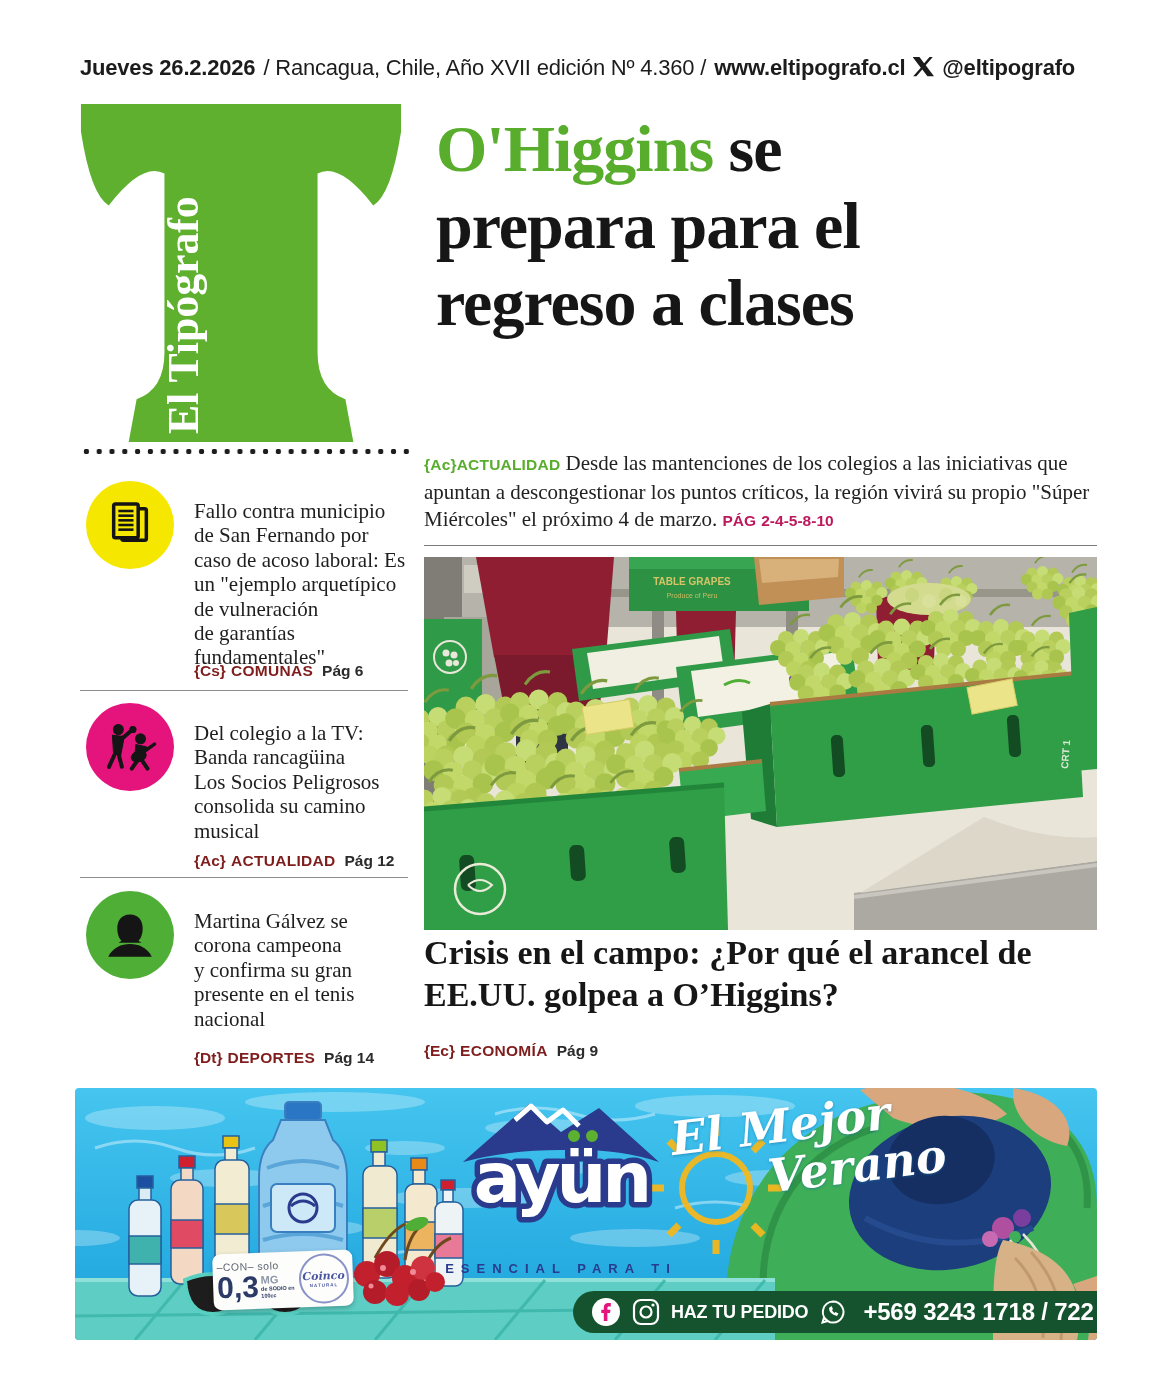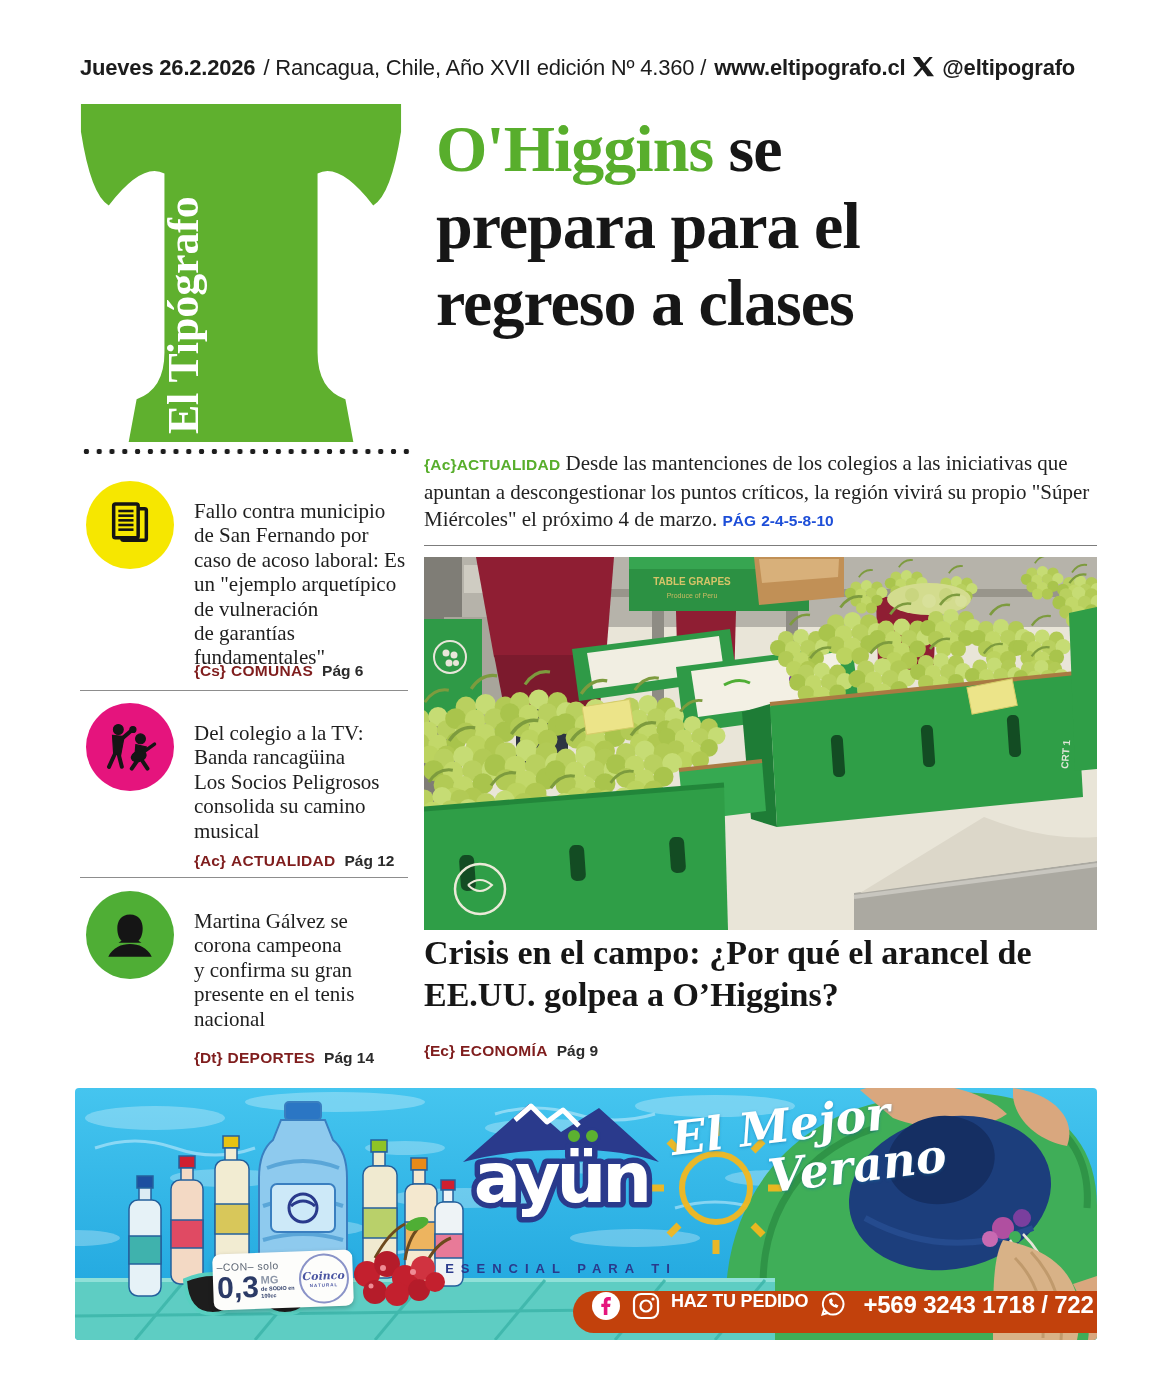--- a/index.html
+++ b/index.html
@@ -33,21 +33,21 @@
 
   
   .headline1{position:absolute;left:424px;top:98px;width:640px;margin:12px;
              font-family:"Liberation Serif",serif;font-weight:bold;font-size:66px;
              line-height:77px;letter-spacing:-1px;color:#161616;white-space:pre-line;}
   .headline1 .accent{color:#58ae2c;}
   .lead-summary{position:absolute;left:424px;top:450px;width:676px;margin:0;
                 font-family:"Liberation Serif",serif;font-size:21px;line-height:27.5px;color:#222;}
   .kicker{font-family:"Liberation Sans",sans-serif;font-weight:bold;font-size:15.5px;
           color:#58ae2c;letter-spacing:.2px;}
-  .pag{font-family:"Liberation Sans",sans-serif;font-weight:bold;font-size:15.5px;color:#1d4ed8;}
+  .pag{font-family:"Liberation Sans",sans-serif;font-weight:bold;font-size:15.5px;color:#be185d;}
   .col-rule{position:absolute;left:424px;top:545px;width:673px;border-top:1.5px solid #7c7c7c;}
 
   .photo{position:absolute;left:424px;top:557px;width:673px;height:462px;overflow:hidden;}
   .photo svg{display:block;}
 
   .headline2{position:absolute;left:424px;top:932px;width:680px;margin:0;
              font-family:"Liberation Serif",serif;font-weight:bold;font-size:34px;
              line-height:42px;color:#161616;white-space:pre-line;}
   .sec-tagline{position:absolute;left:424px;top:1026px;font-size:15.5px;font-weight:bold;}
   .sec-tagline .sec{margin-left:5px;letter-spacing:.3px;}
@@ -75,22 +75,22 @@
   .badge-units{display:flex;flex-direction:column;margin-left:2px;margin-top:3px;}
   .badge-unit{font-size:11px;font-weight:bold;color:#8d97a8;}
   .badge-note{font-size:5.5px;color:#2b3a66;font-weight:bold;width:34px;line-height:1.2;}
   .seal{width:46px;height:46px;border:2px solid #8a93c8;border-radius:50%;flex:0 0 auto;
         margin-left:4px;display:flex;flex-direction:column;align-items:center;justify-content:center;
         color:#4a55a2;}
   .seal-name{font-family:"DejaVu Serif",serif;font-style:italic;font-weight:bold;font-size:11px;}
   .seal-sub{font-size:4.5px;letter-spacing:1px;font-weight:bold;}
   .ad-site{position:absolute;left:90px;top:218px;width:250px;text-align:center;font-weight:bold;
            font-size:22px;color:#1d5b9e;text-shadow:0 0 4px #ffffff,0 0 2px #ffffff;}
-  .cta-bar{position:absolute;right:0;top:203px;width:524px;height:42px;background:#c2410c;
-           border-radius:22px 0 0 22px;display:flex;align-items:flex-start;gap:10px;
+  .cta-bar{position:absolute;right:0;top:203px;width:524px;height:42px;background:#14532d;
+           border-radius:22px 0 0 22px;display:flex;align-items:center;gap:10px;
            padding-left:18px;box-sizing:border-box;color:#fff;}
   .cta-bar .cta-text{font-weight:bold;font-size:18px;letter-spacing:-.2px;white-space:nowrap;}
   .cta-bar .phones{font-weight:bold;font-size:24px;letter-spacing:-.2px;white-space:nowrap;margin-left:7px;}
   .soc{width:30px;height:30px;flex:0 0 auto;}
   .wa{width:26px;height:26px;flex:0 0 auto;margin-left:2px;}
 </style>
 </head>
 <body>
 
 <div class="page">

